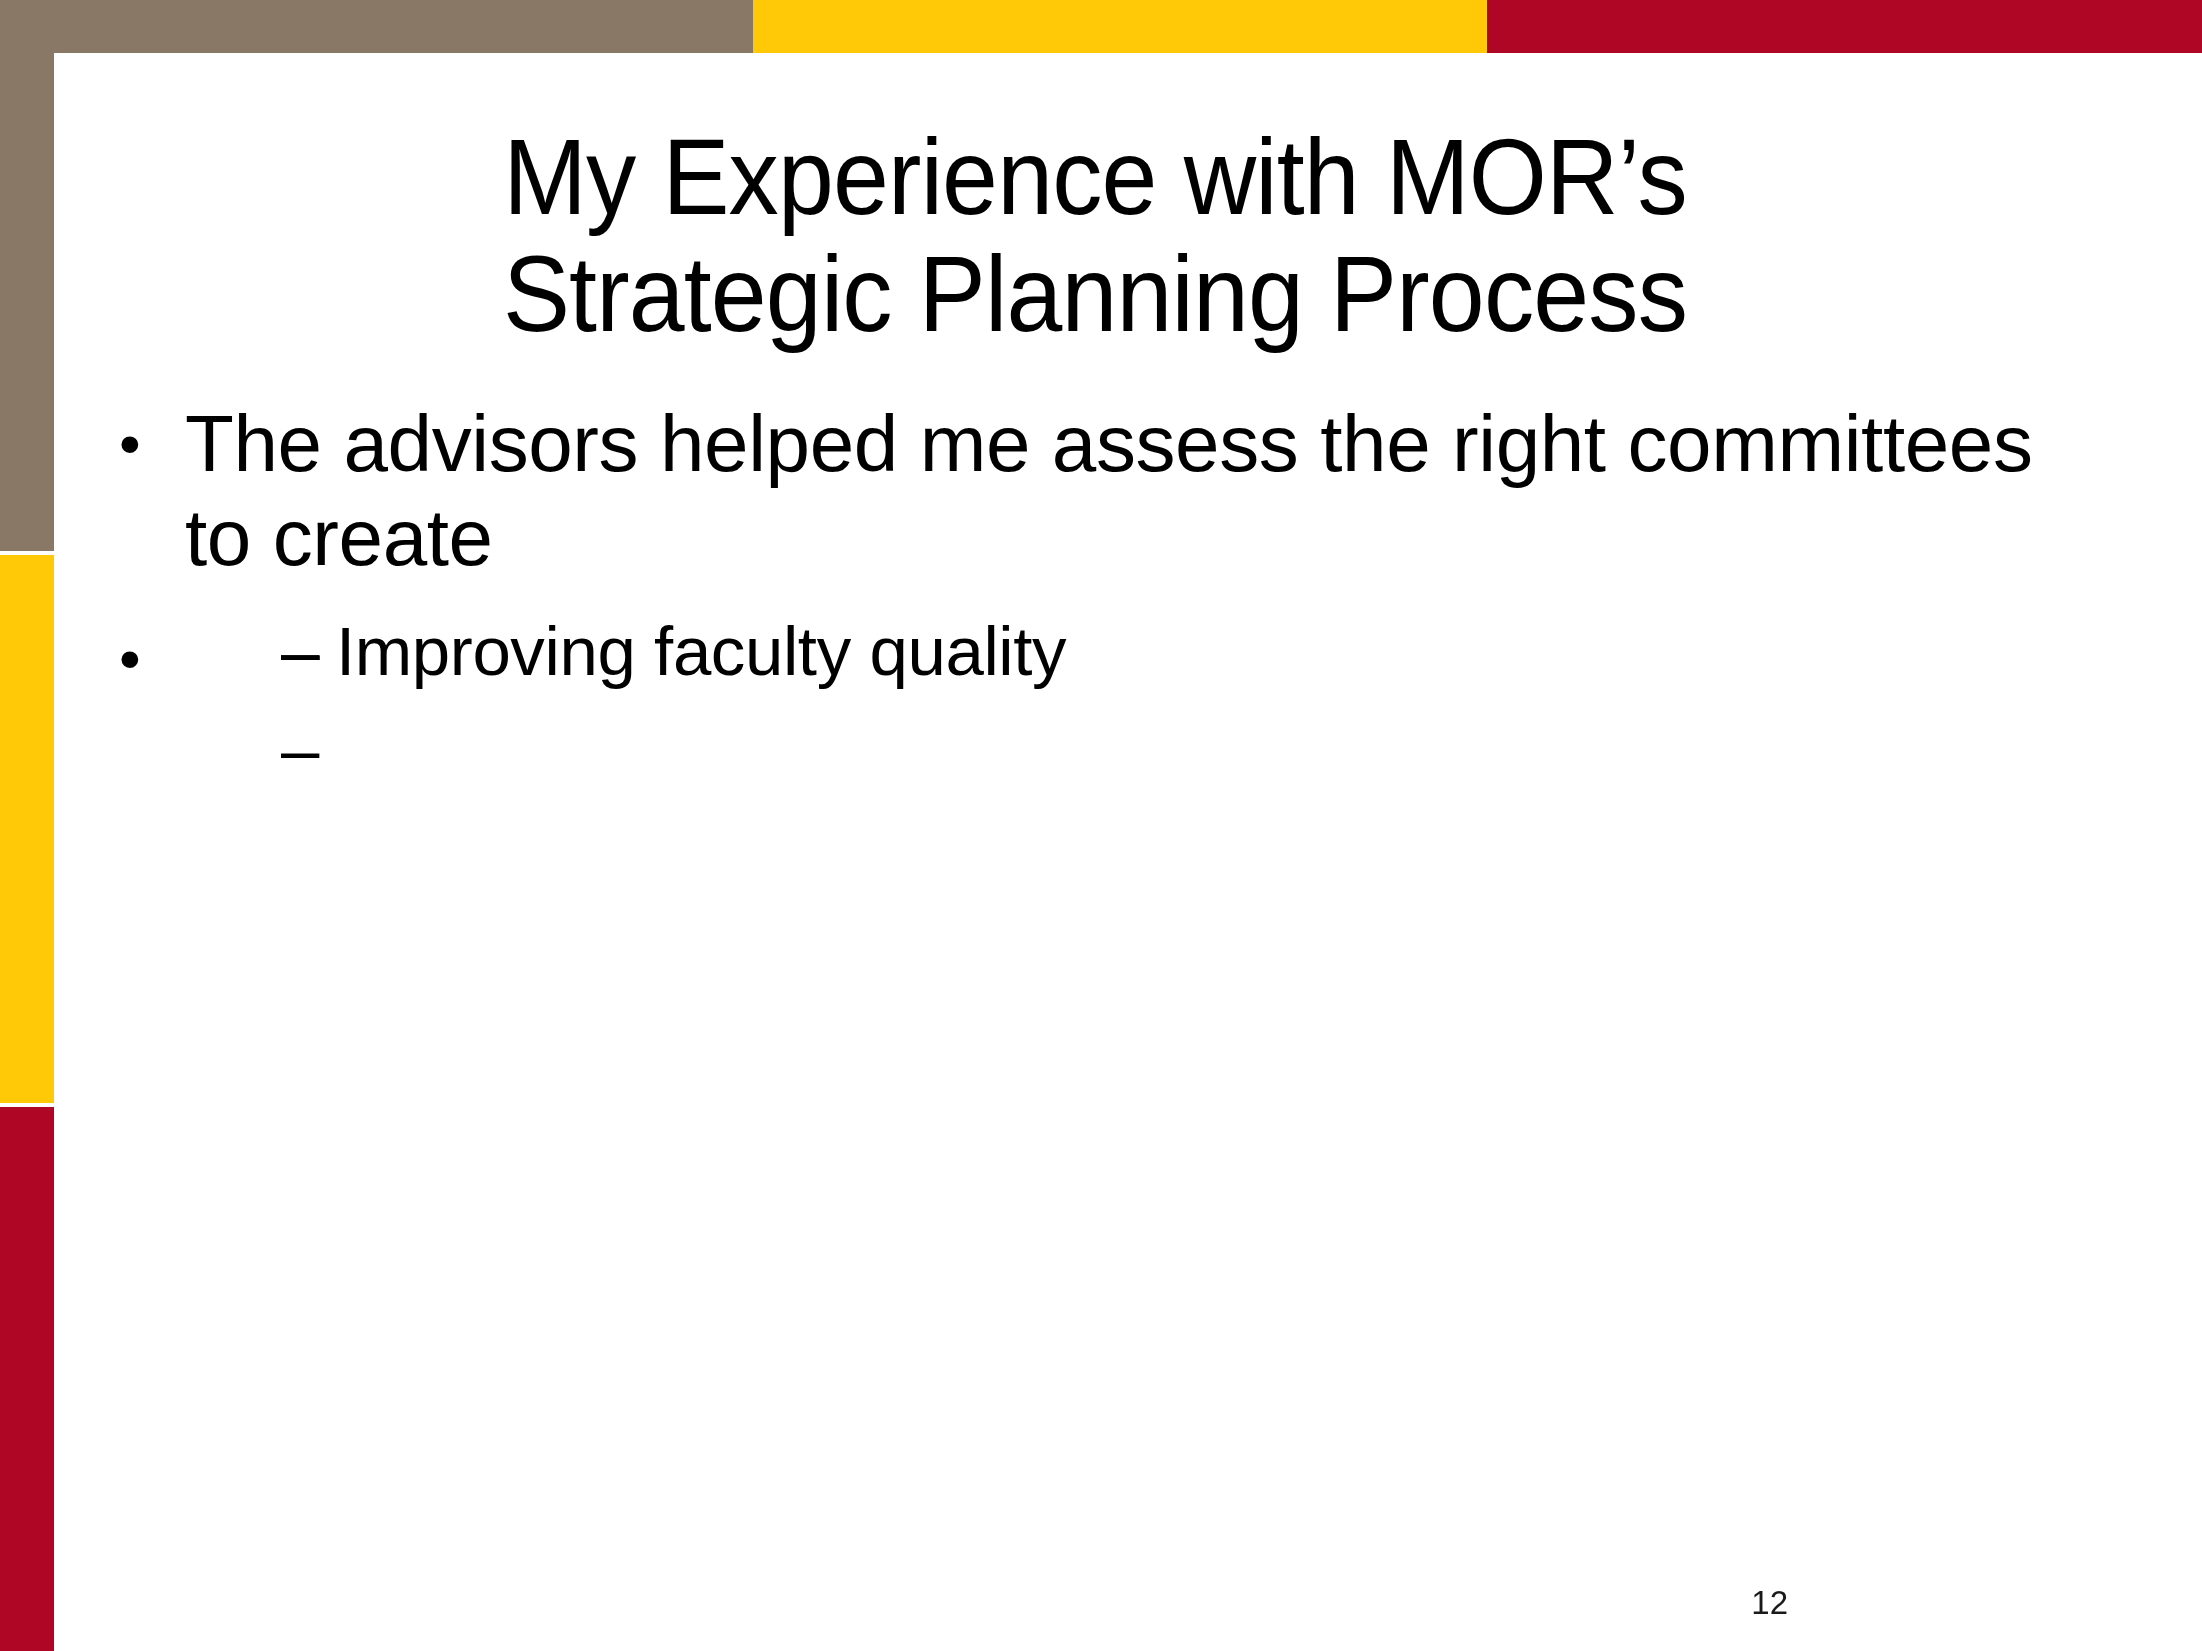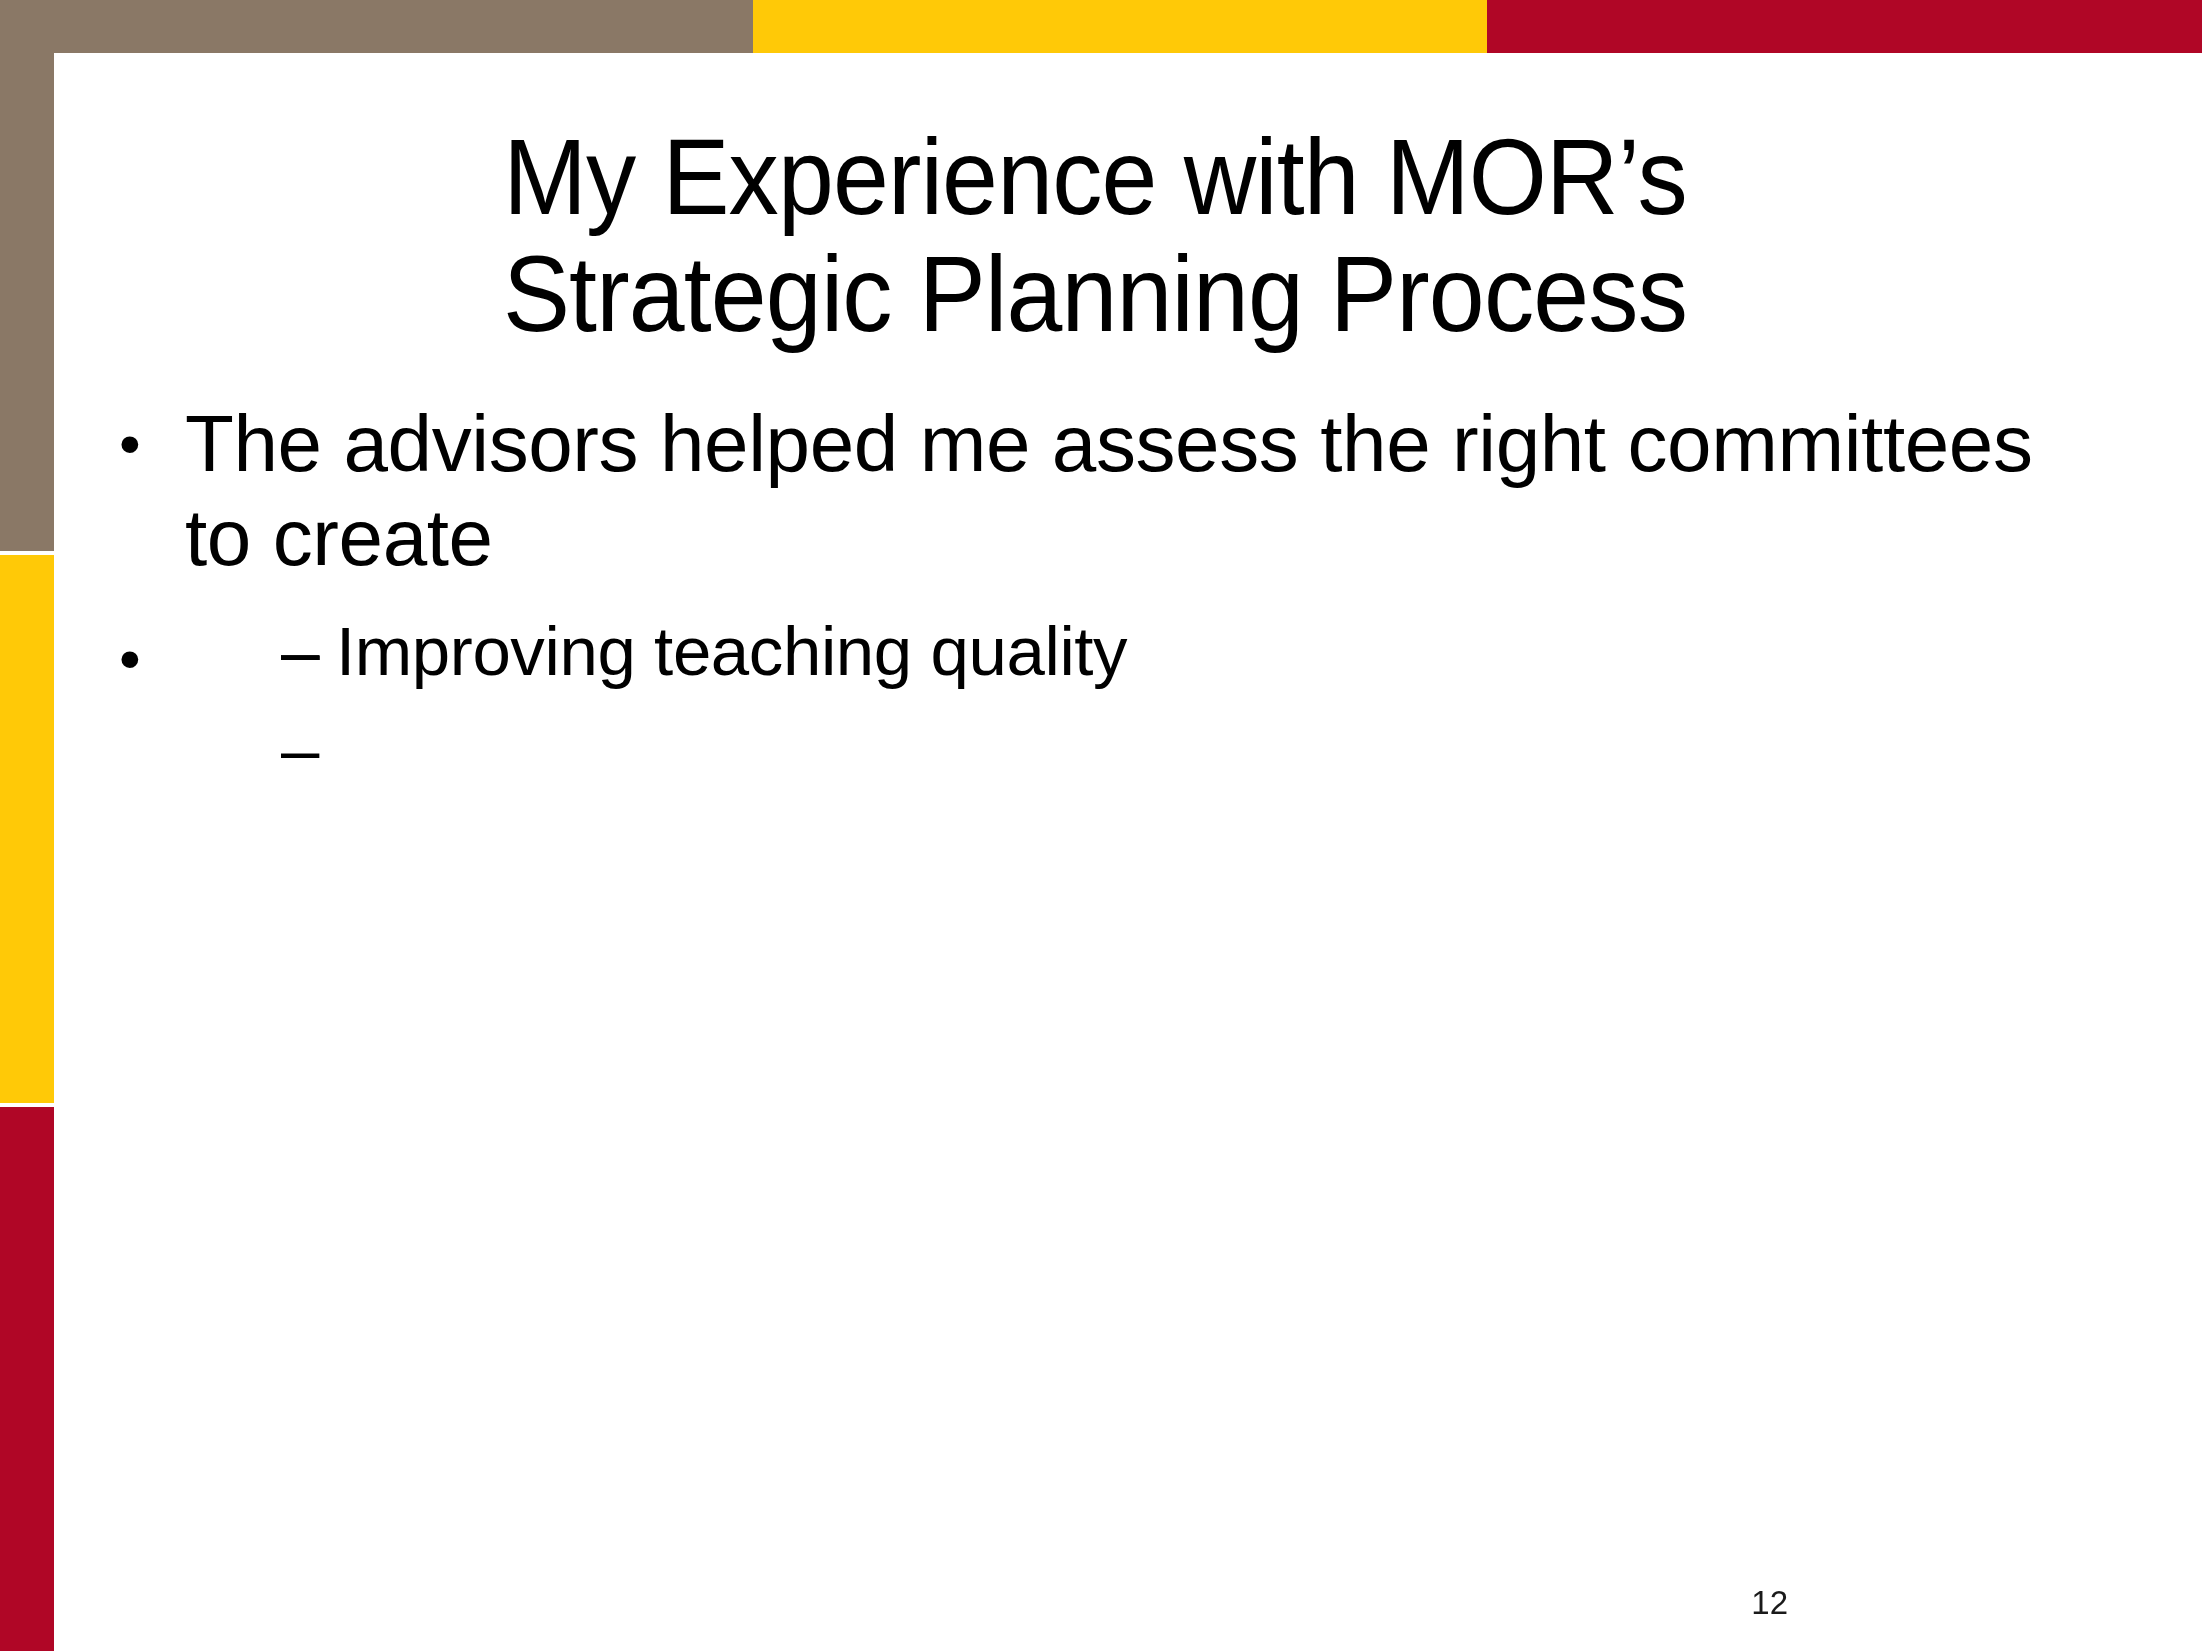--- a/index.html
+++ b/index.html
@@ -149,21 +149,21 @@
         <div class="bullet-l2">
           <span class="mark">–</span>
         </div>
 
         <div class="bullet-l2">
           <span class="mark">–</span>
         </div>
 
         <div class="bullet-l2">
           <span class="mark">–</span>
-          <span>Improving teaching quality</span>
+          <span>Improving faculty quality</span>
         </div>
 
         <div class="bullet-l2">
           <span class="mark">–</span>
         </div>
 
       </div>
     </div>
 
   </div>

